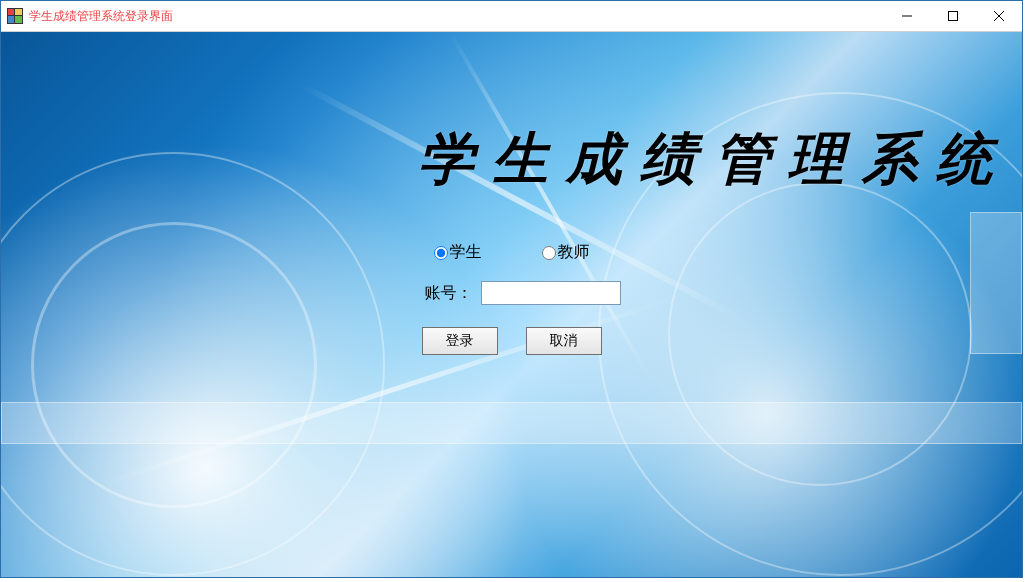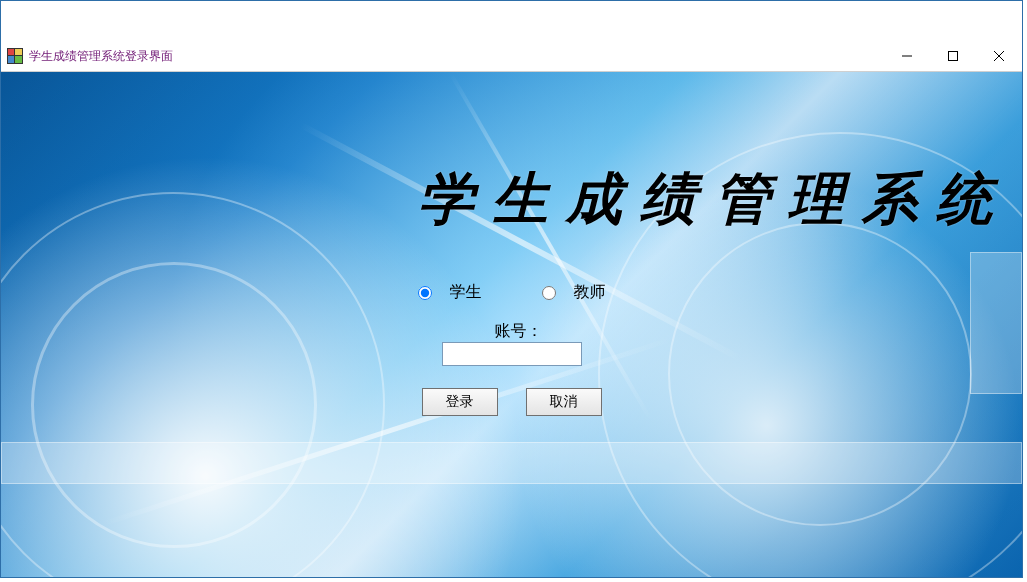--- a/index.html
+++ b/index.html
@@ -8,21 +8,21 @@
     border:1px solid #2d6ea8;
     background:#fff;
     position:relative;
     box-sizing:border-box;
     display:flex;flex-direction:column;
   }
   .titlebar{
     height:30px;background:#fff;
     display:flex;align-items:center;
     border-bottom:1px solid #d0d0d0;
-    font-size:12px;color:#701a75;margin-top:40px;
+    font-size:12px;color:#ef4444;
   }
   .titlebar .app-icon{
     width:16px;height:16px;margin:0 6px;
     display:inline-block;position:relative;
   }
   .titlebar .app-icon .sq{position:absolute;width:7px;height:7px;border:1px solid #333;}
   .titlebar .app-icon .r{background:#d44;}.titlebar .app-icon .b{background:#48c;}
   .titlebar .app-icon .y{background:#ec5;}.titlebar .app-icon .g{background:#6b4;}
   .titlebar .title-text{flex:0 0 auto;}
   .titlebar .spacer{flex:1 1 auto;}
@@ -59,23 +59,23 @@
     font-family:Liberation Sans, sans-serif;
     font-size:56px;font-style:italic;font-weight:bold;
     color:#000;letter-spacing:18px;
     text-shadow:0 0 2px rgba(255,255,255,0.4);
   }
   .form{
     position:absolute;left:50%;top:210px;transform:translateX(-50%);
     width:360px;color:#000;font-size:16px;
   }
   .radios{display:flex;justify-content:center;gap:60px;margin-bottom:18px;}
-  .radios label{display:flex;align-items:center;gap:18px;}
+  .radios label{display:flex;align-items:center;gap:2px;}
   .radios input{width:14px;height:14px;margin:0;}
-  .field{display:flex;align-items:center;justify-content:center;margin:14px 0;flex-direction:column;}
+  .field{display:flex;align-items:center;justify-content:center;margin:14px 0;}
   .field .lbl{width:70px;text-align:right;margin-right:8px;}
   .field input{
     width:140px;height:24px;box-sizing:border-box;
     border:1px solid #7a9ab8;background:#fff;padding:2px 4px;font-size:14px;
   }
   .buttons{display:flex;justify-content:center;gap:28px;margin-top:22px;}
   .buttons button{
     width:76px;height:28px;
     background:linear-gradient(#fafafa,#e4e4e4);
     border:1px solid #707070;font-size:14px;cursor:pointer;font-family:Liberation Serif, serif;

